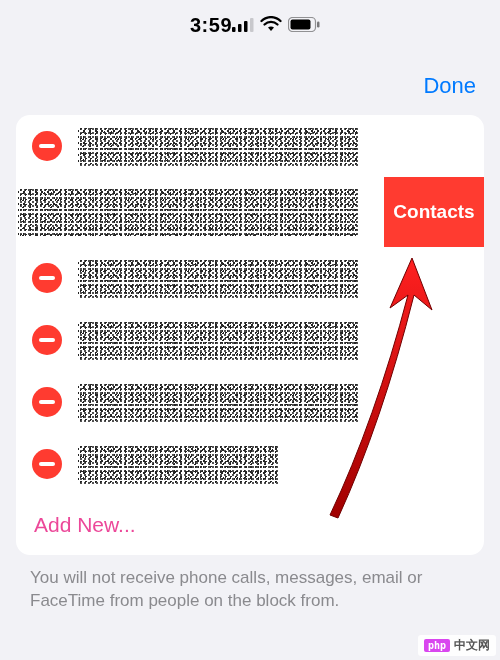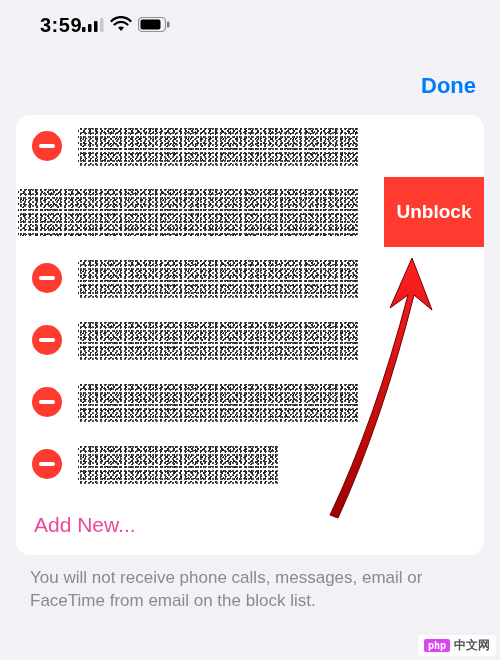--- a/index.html
+++ b/index.html
@@ -7,21 +7,21 @@
   body {
     font-family: -apple-system, "Helvetica Neue", Arial, sans-serif;
     background: #f2f2f6;
     position: relative;
     overflow: hidden;
   }
 
   
   .status-bar {
     display: flex;
-    justify-content: flex-start;
+    justify-content: center;
     align-items: center;
     padding: 14px 30px 8px 40px;
     font-size: 20px;
     font-weight: 700;
     letter-spacing: 0.5px;
   }
   .status-icons { display: flex; align-items: center; gap: 6px; }
 
   
   .modal-header {
@@ -32,21 +32,21 @@
   .modal-title {
     font-size: 22px;
     font-weight: 700;
     color: #000;
   }
   .done-btn {
     position: absolute;
     right: 24px;
     top: 28px;
     font-size: 22px;
-    font-weight: 700;
+    font-weight: 400;
     color: #007aff;
     background: none;
     border: none;
     cursor: pointer;
   }
 
   
   .card {
     background: #fff;
     margin: 20px 16px 0 16px;
@@ -190,21 +190,21 @@
 
   <div class="row">
     <span class="minus"></span>
     <span class="censor"></span>
   </div>
 
   <div class="row swiped" style="height:70px;">
     <div class="censor-wrap">
       <span class="censor"></span>
     </div>
-    <button class="unblock">Unblock</button>
+    <button class="unblock">Contacts</button>
   </div>
 
   <div class="row">
     <span class="minus"></span>
     <span class="censor"></span>
   </div>
 
   <div class="row">
     <span class="minus"></span>
     <span class="censor"></span>
@@ -216,21 +216,21 @@
   </div>
 
   <div class="row">
     <span class="minus"></span>
     <span class="censor" style="max-width:200px;"></span>
   </div>
 
   <div class="addnew">Add New...</div>
 </div>
 
-<div class="footer-text">You will not receive phone calls, messages, email or FaceTime from email on the block list.</div>
+<div class="footer-text">You will not receive phone calls, messages, email or FaceTime from people on the block from.</div>
 
 <svg class="arrow" style="left:300px; top:240px;" width="150" height="280" viewBox="0 0 150 280">
   <defs>
     <linearGradient id="ag" x1="0" y1="1" x2="0" y2="0">
       <stop offset="0" stop-color="#a00000"></stop>
       <stop offset="1" stop-color="#ff2020"></stop>
     </linearGradient>
   </defs>
   <path d="M 30 275 Q 75 180 108 55
            L 90 68 L 112 18 L 132 70 L 114 55

